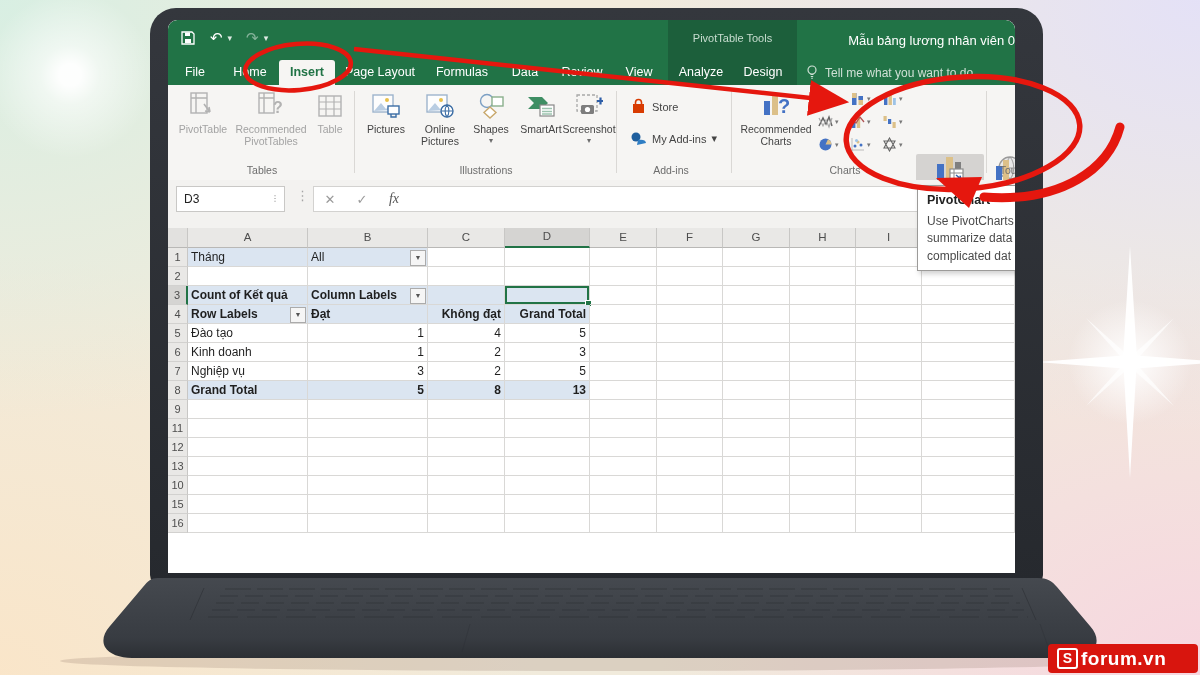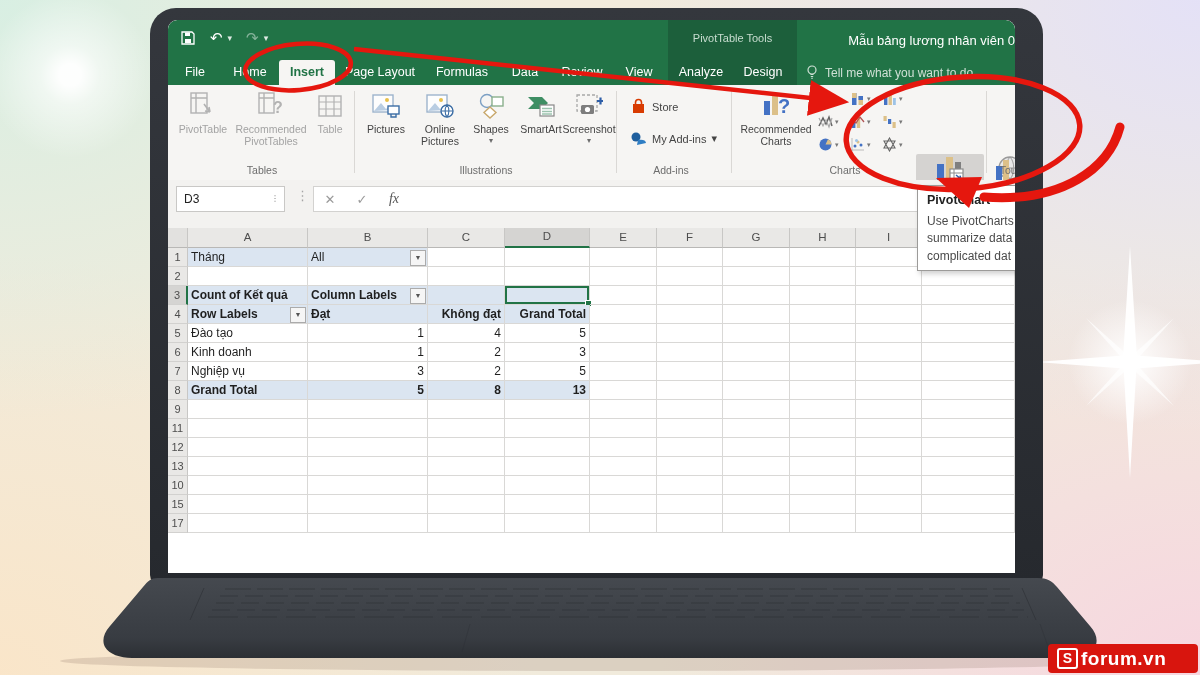--- a/index.html
+++ b/index.html
@@ -587,21 +587,21 @@
           <div class="cell" style="width: 77px;"></div>
           <div class="cell" style="width: 85px;"></div>
           <div class="cell" style="width: 67px;"></div>
           <div class="cell" style="width: 66px;"></div>
           <div class="cell" style="width: 67px;"></div>
           <div class="cell" style="width: 66px;"></div>
           <div class="cell" style="width: 66px;"></div>
           <div class="cell" style="width: 93px;"></div>
         </div>
         <div class="grid-row">
-          <div class="rownum">17</div>
+          <div class="rownum">16</div>
           <div class="cell" style="width: 120px;"></div>
           <div class="cell" style="width: 120px;"></div>
           <div class="cell" style="width: 77px;"></div>
           <div class="cell" style="width: 85px;"></div>
           <div class="cell" style="width: 67px;"></div>
           <div class="cell" style="width: 66px;"></div>
           <div class="cell" style="width: 67px;"></div>
           <div class="cell" style="width: 66px;"></div>
           <div class="cell" style="width: 66px;"></div>
           <div class="cell" style="width: 93px;"></div>

